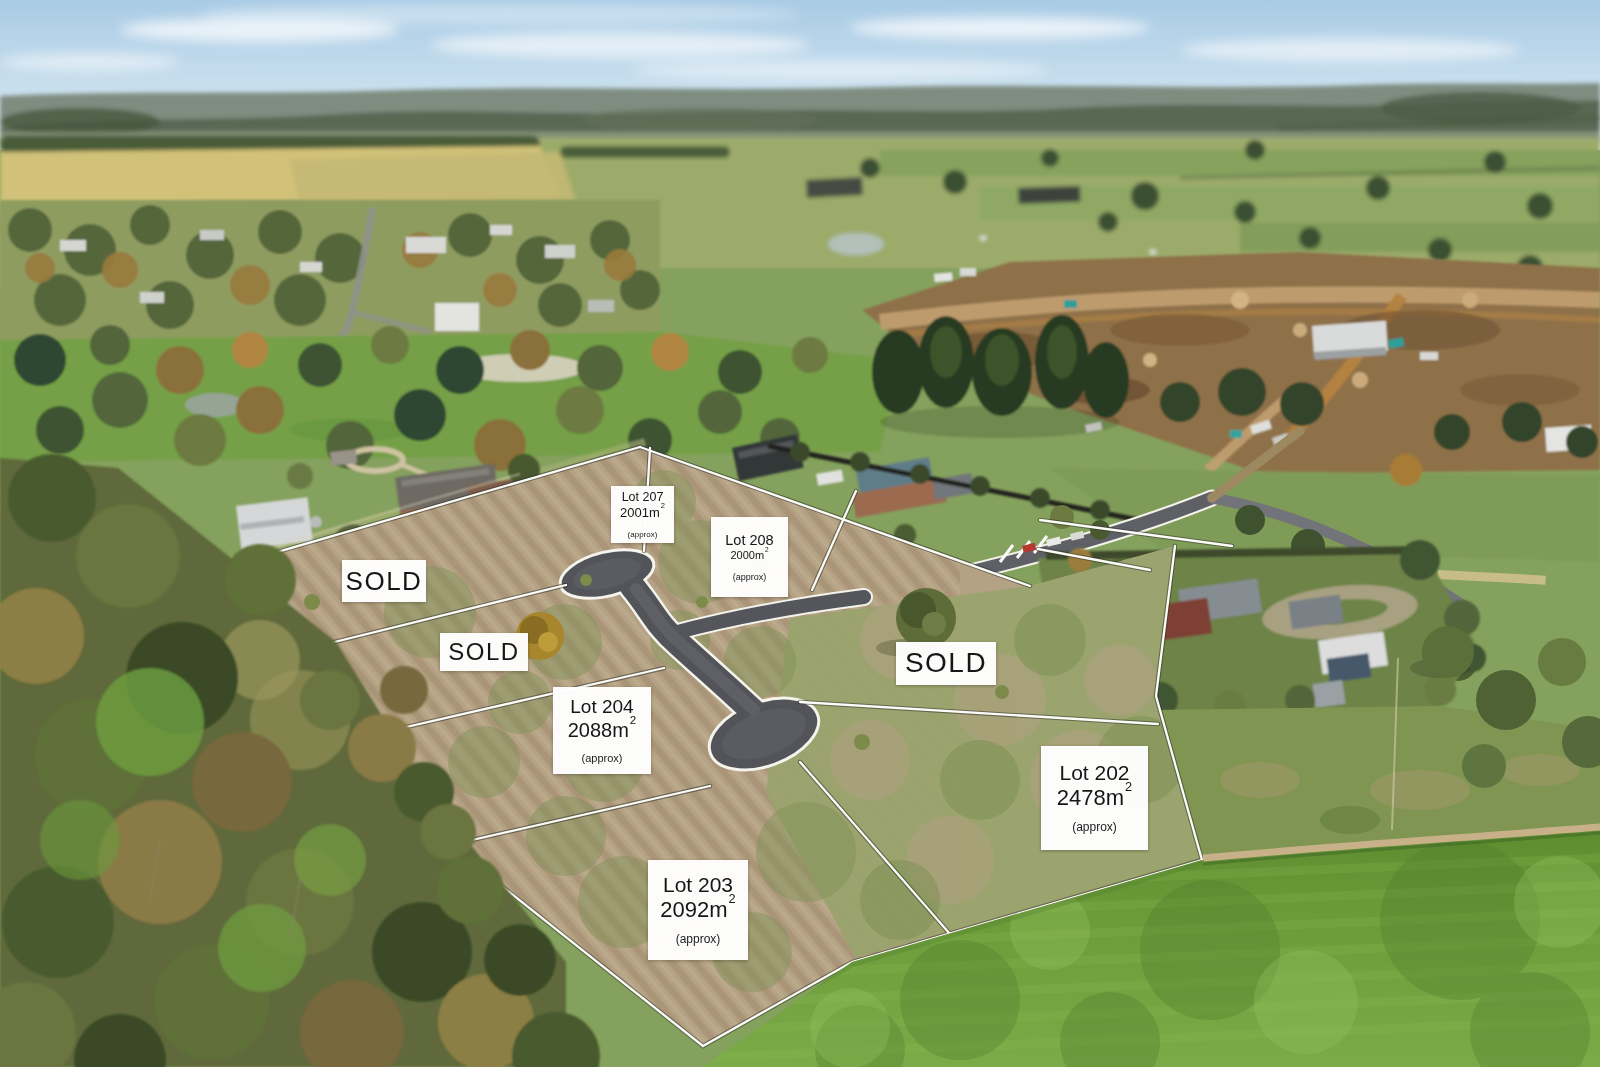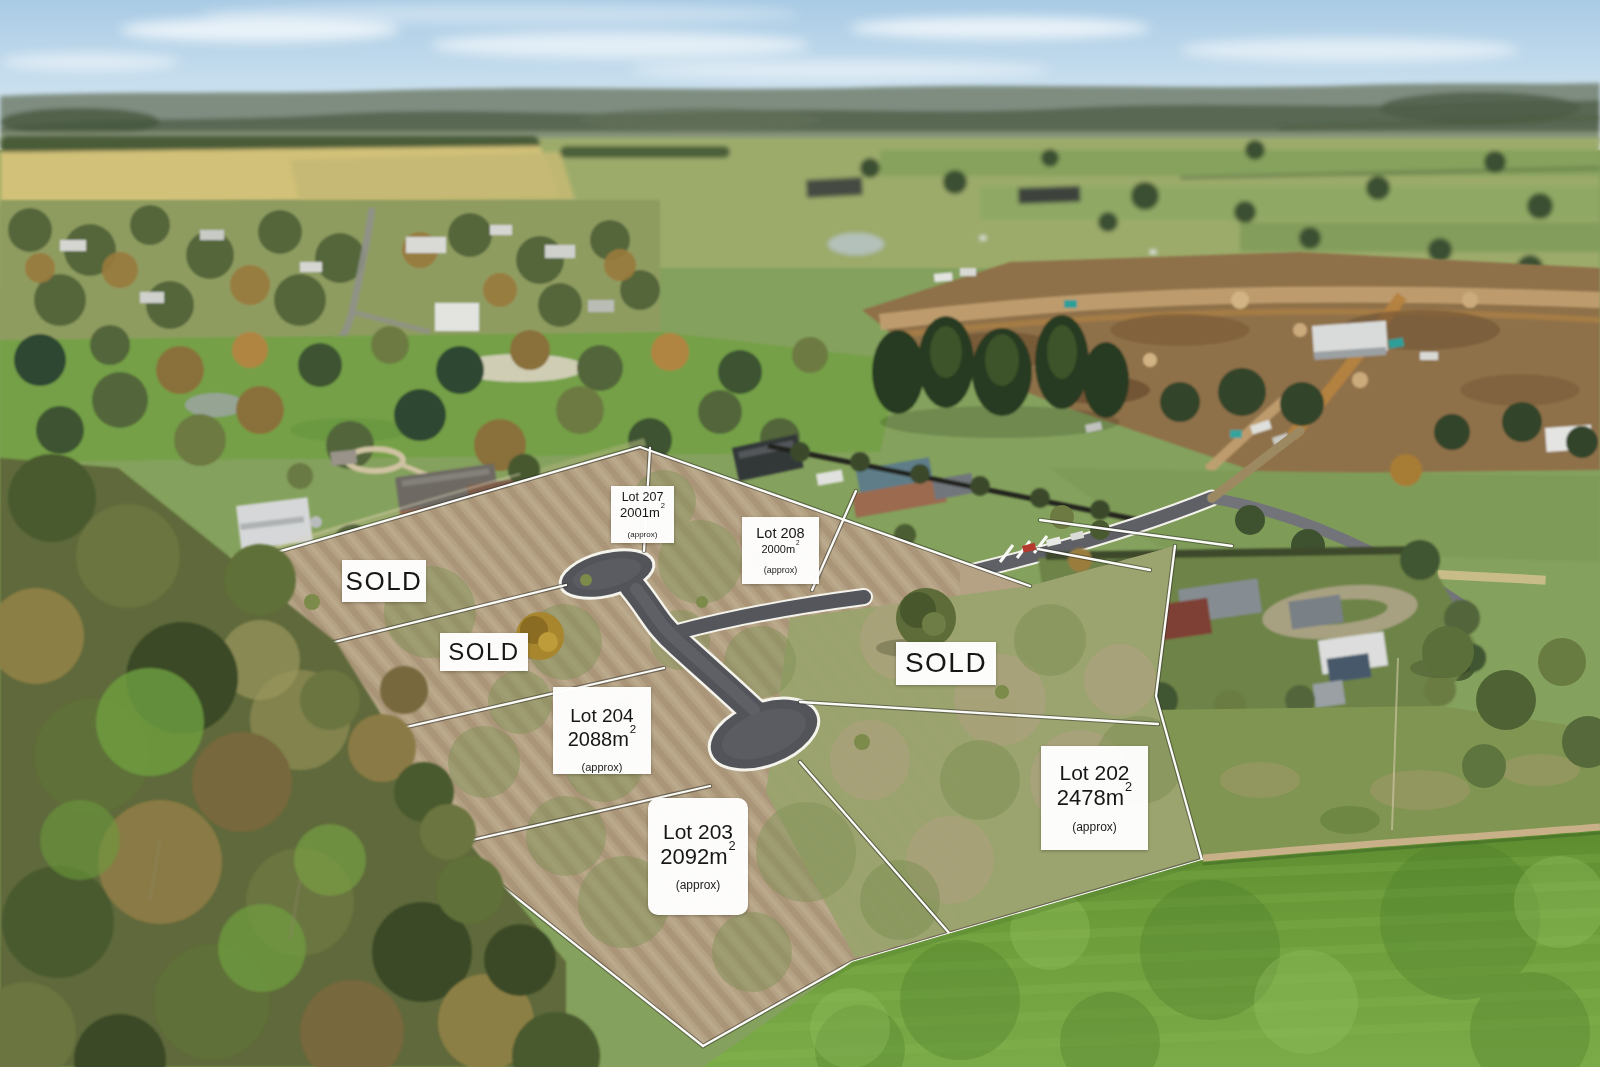--- a/index.html
+++ b/index.html
@@ -9,25 +9,25 @@
   
   .lbl{position:absolute;background:rgba(255,255,255,.97);color:#161616;display:flex;
        flex-direction:column;align-items:center;justify-content:center;text-align:center;
        line-height:1.16;box-shadow:0 1px 3px rgba(20,20,10,.3);}
   .sold{letter-spacing:1.5px;font-weight:400;}
   .s1{left:342px;top:560px;width:84px;height:42px;font-size:26px;}
   .s2{left:440px;top:633px;width:88px;height:38px;font-size:24px;}
   .s3{left:896px;top:642px;width:100px;height:43px;font-size:28px;}
   .l207{left:611px;top:486px;width:63px;height:57px;}
   .l207 .name{font-size:12.5px}.l207 .area{font-size:13px}.l207 .approx{font-size:8px}
-  .l208{left:742px;top:517px;width:77px;height:67px;justify-content:center;}
+  .l208{left:711px;top:517px;width:77px;height:80px;justify-content:center;}
   .l208 .name{font-size:14.5px}.l208 .area{font-size:11px}.l208 .approx{font-size:9px}
-  .l204{left:553px;top:687px;width:98px;height:87px;justify-content:flex-end;}
+  .l204{left:553px;top:687px;width:98px;height:87px;}
   .l204 .name{font-size:19px}.l204 .area{font-size:20px}.l204 .approx{font-size:11px}
-  .l203{left:648px;top:798px;width:100px;height:117px;border-radius:10px;}
+  .l203{left:648px;top:860px;width:100px;height:100px;}
   .l203 .name{font-size:21px}.l203 .area{font-size:22px}.l203 .approx{font-size:12px}
   .l202{left:1041px;top:746px;width:107px;height:104px;text-align:center;}
   .l202 .name{font-size:21px}.l202 .area{font-size:22px}.l202 .approx{font-size:12px}
   .lbl .approx{margin-top:10px;color:#222;}
   .lbl sup{font-size:58%;position:relative;top:-.45em;margin-left:1px;}
   .watermark{position:absolute;left:1246px;top:942px;font-family:"Liberation Serif","DejaVu Serif",serif;
              font-size:50px;font-weight:700;letter-spacing:-1px;color:rgba(234,239,216,.95);
              text-shadow:0 1px 2px rgba(40,60,20,.25);}
 </style>
 </head>

